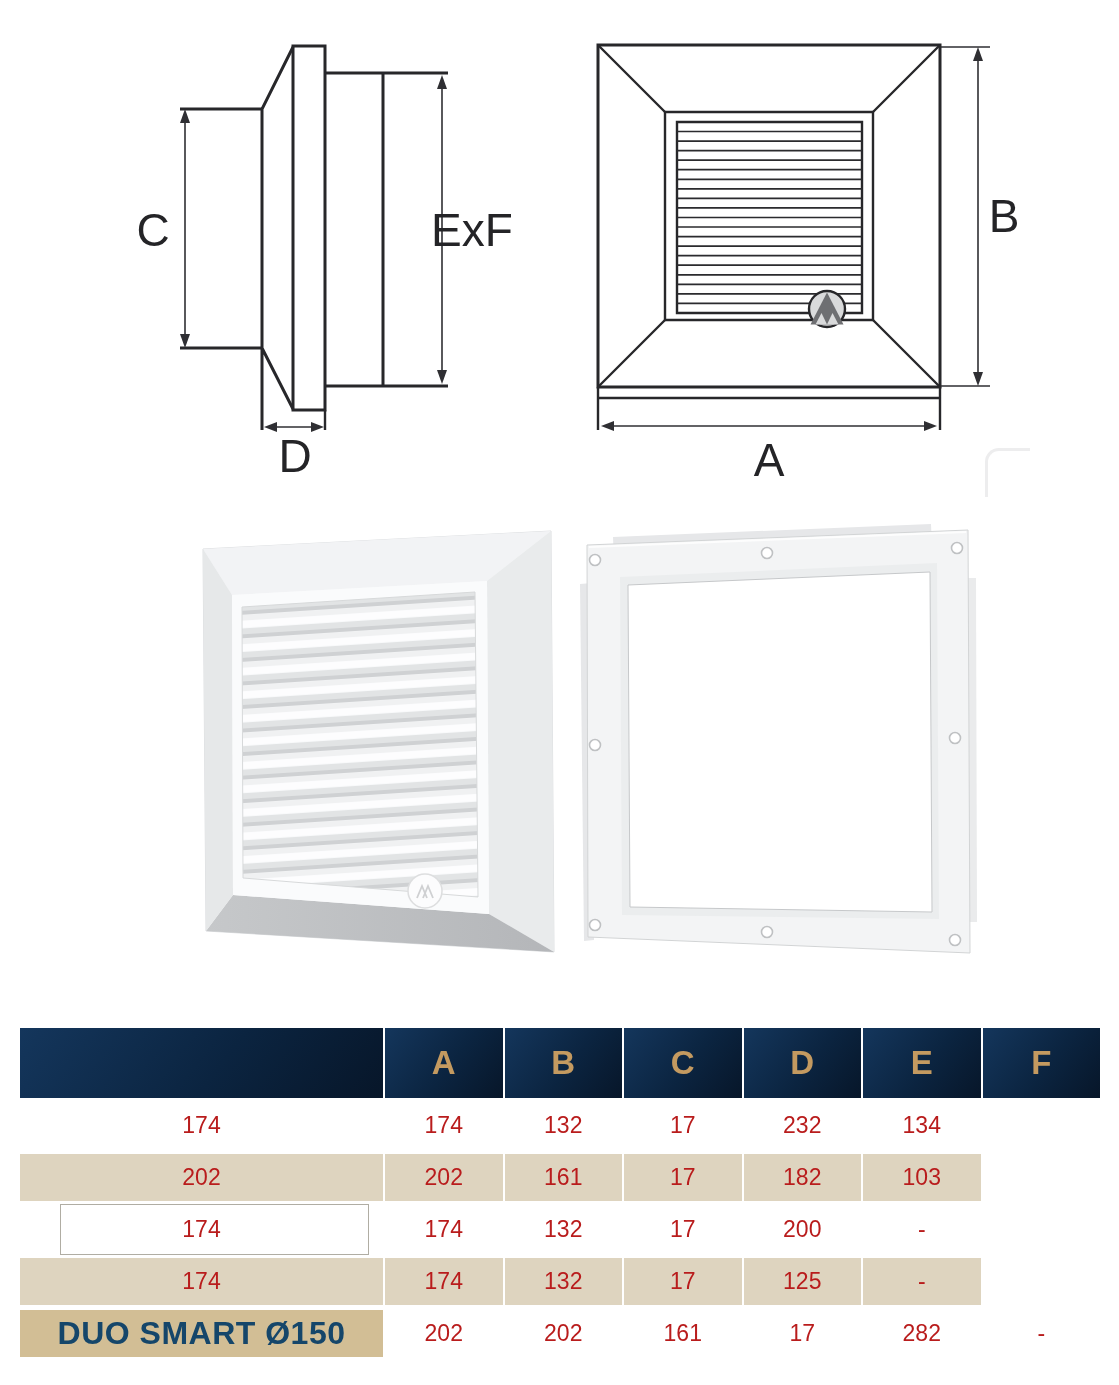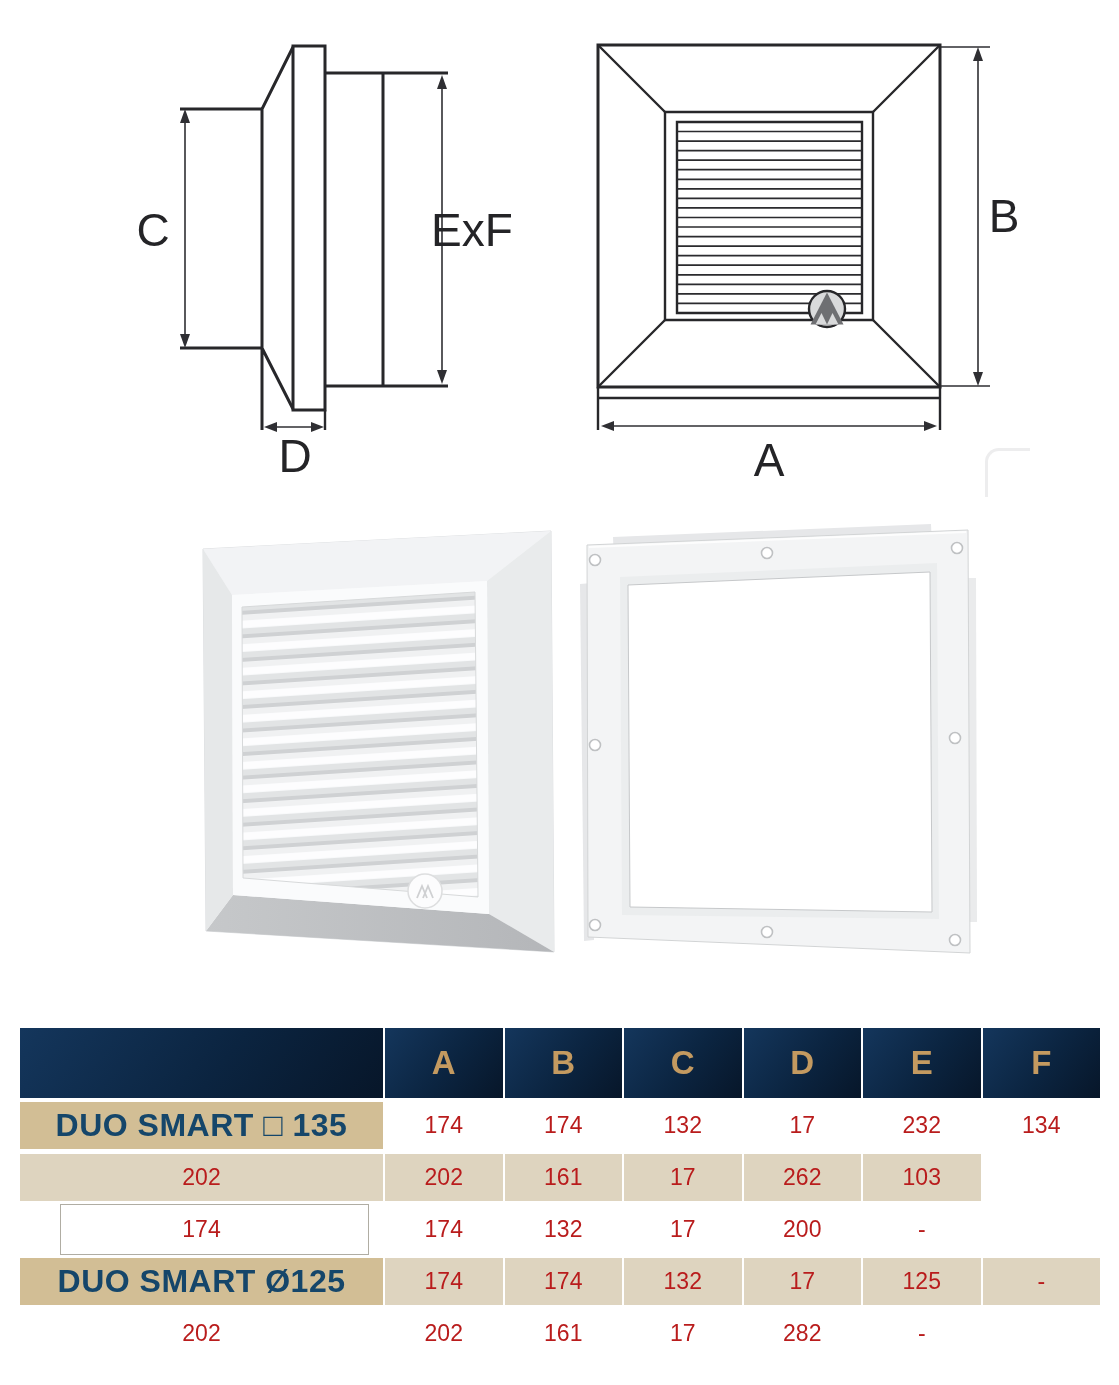--- a/index.html
+++ b/index.html
@@ -171,58 +171,57 @@
       <div class="cell hcell"></div>
       <div class="cell hcell">A</div>
       <div class="cell hcell">B</div>
       <div class="cell hcell">C</div>
       <div class="cell hcell">D</div>
       <div class="cell hcell">E</div>
       <div class="cell hcell">F</div>
     </div>
 
     <div class="trow data rw">
-      <div class="cell lcell">DUO SMART □ 135</div>
       <div class="cell vcell">174</div>
       <div class="cell vcell">174</div>
       <div class="cell vcell">132</div>
       <div class="cell vcell">17</div>
       <div class="cell vcell">232</div>
       <div class="cell vcell">134</div>
     </div>
 
     <div class="trow data rt">
       <div class="cell vcell">202</div>
       <div class="cell vcell">202</div>
       <div class="cell vcell">161</div>
       <div class="cell vcell">17</div>
-      <div class="cell vcell">262</div>
+      <div class="cell vcell">182</div>
       <div class="cell vcell">103</div>
     </div>
 
     <div class="trow data rw">
       <div class="cell vcell">174</div>
       <div class="cell vcell">174</div>
       <div class="cell vcell">132</div>
       <div class="cell vcell">17</div>
       <div class="cell vcell">200</div>
       <div class="cell vcell">-</div>
     </div>
 
     <div class="trow data rt">
-      <div class="cell lcell">DUO SMART Ø125</div>
       <div class="cell vcell">174</div>
       <div class="cell vcell">174</div>
       <div class="cell vcell">132</div>
       <div class="cell vcell">17</div>
       <div class="cell vcell">125</div>
       <div class="cell vcell">-</div>
     </div>
 
     <div class="trow data rw">
+      <div class="cell lcell">DUO SMART Ø150</div>
       <div class="cell vcell">202</div>
       <div class="cell vcell">202</div>
       <div class="cell vcell">161</div>
       <div class="cell vcell">17</div>
       <div class="cell vcell">282</div>
       <div class="cell vcell">-</div>
     </div>
 
     <div id="sel-box"></div>
   </div>

